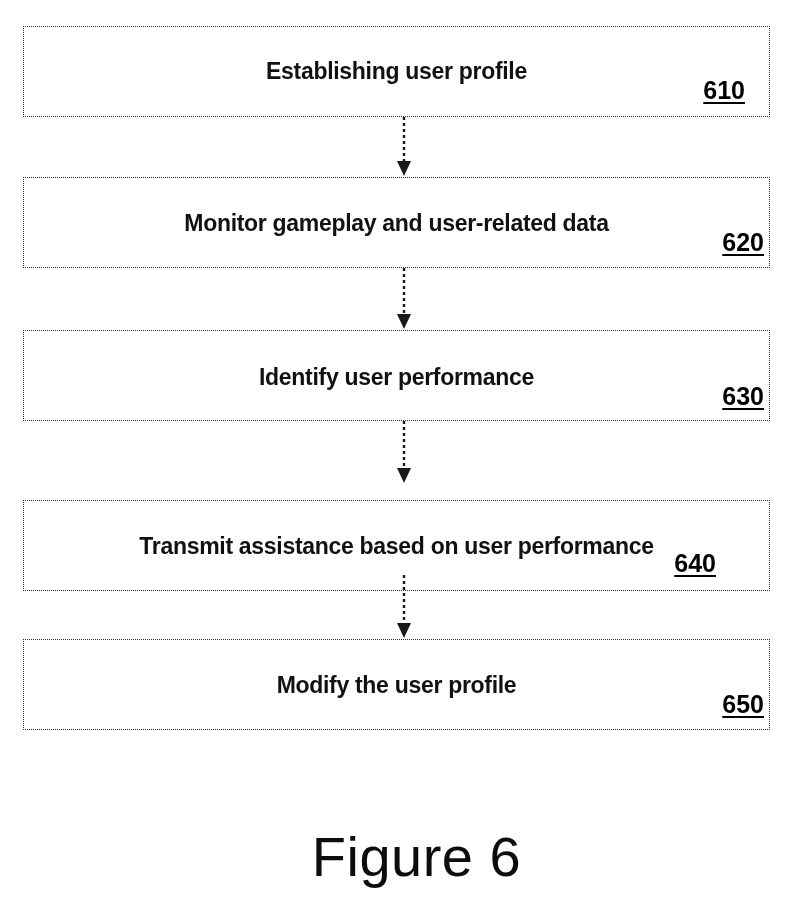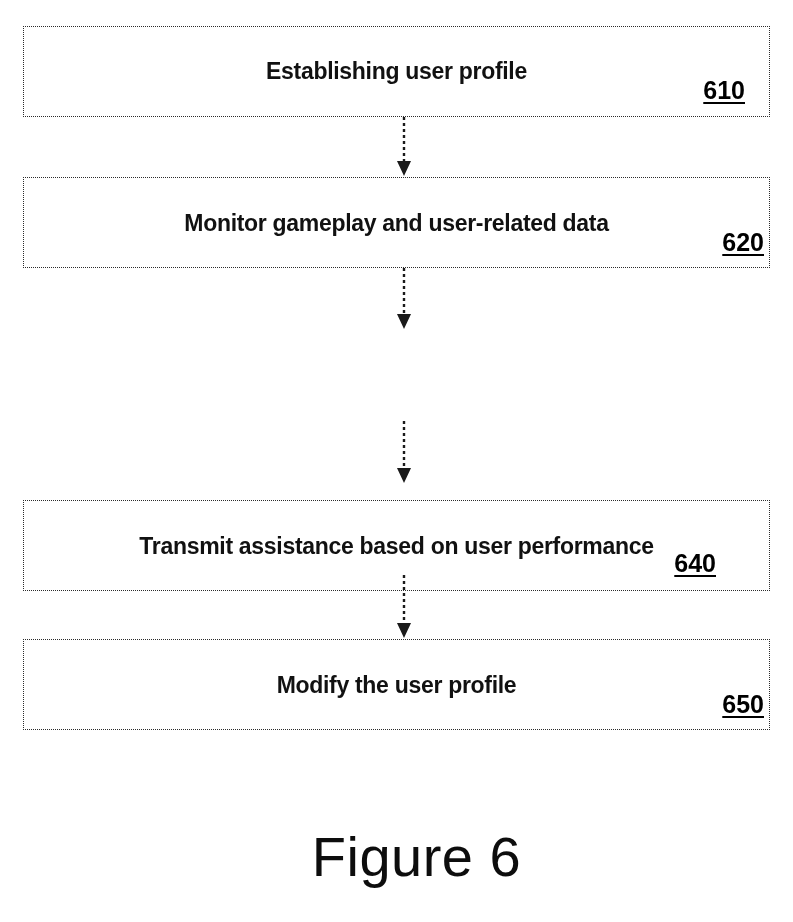--- a/index.html
+++ b/index.html
@@ -112,20 +112,24 @@
     <div class="step-ref" style="right:5px; bottom:12px;margin-left:44px;">620</div>
   </div>
 
   <div class="connector" style="top:268px; height:62px;">
     <svg viewBox="0 0 24 62" preserveAspectRatio="none">
       <line x1="12" y1="0" x2="12" y2="48" stroke="#1a1a1a" stroke-width="2.4" stroke-dasharray="3,3"></line>
       <polygon points="5,46 19,46 12,61" fill="#1a1a1a"></polygon>
     </svg>
   </div>
 
+  <div class="step-box" style="top:330px;">
+    <div class="step-label" style="top:35px;">Identify user performance</div>
+    <div class="step-ref" style="right:5px; bottom:11px;">630</div>
+  </div>
 
   <div class="connector" style="top:421px; height:63px;">
     <svg viewBox="0 0 24 63" preserveAspectRatio="none">
       <line x1="12" y1="0" x2="12" y2="49" stroke="#1a1a1a" stroke-width="2.4" stroke-dasharray="3,3"></line>
       <polygon points="5,47 19,47 12,62" fill="#1a1a1a"></polygon>
     </svg>
   </div>
 
   <div class="step-box" style="top:500px;">
     <div class="step-label" style="top:34px;">Transmit assistance based on user performance</div>

